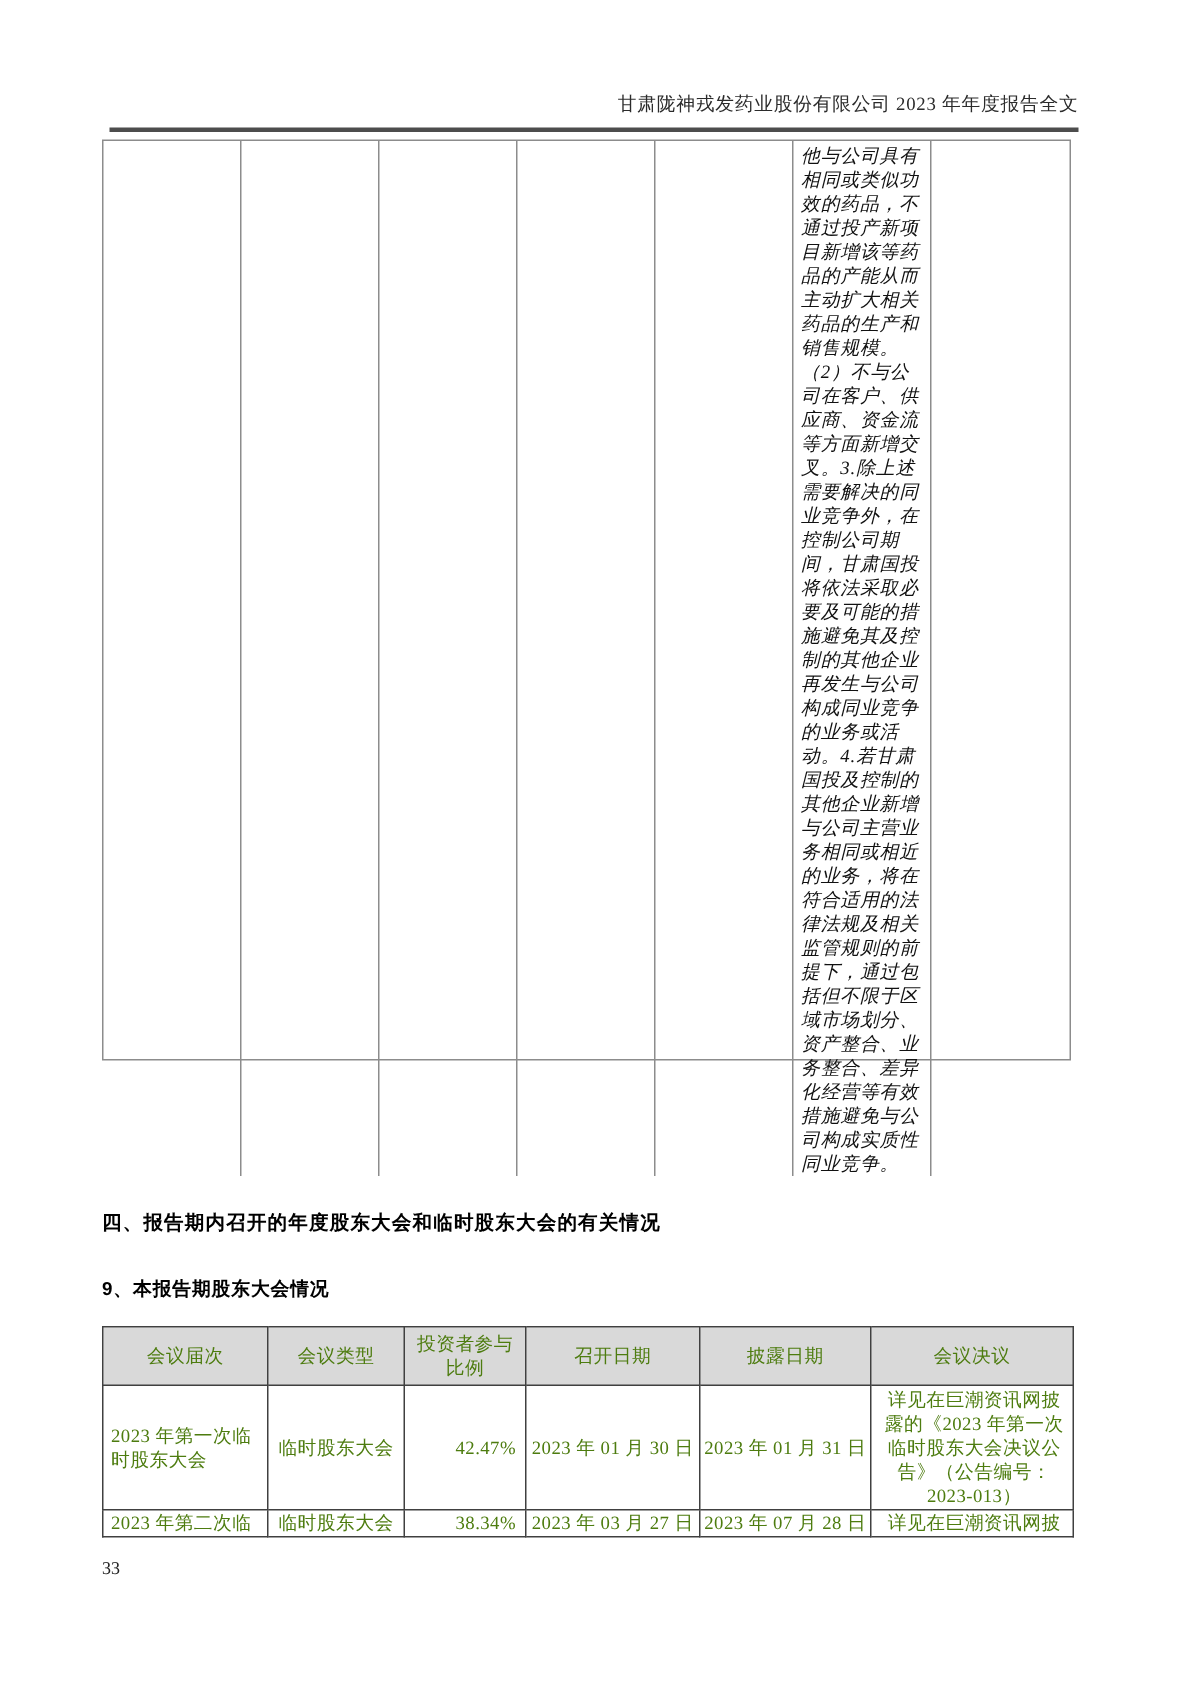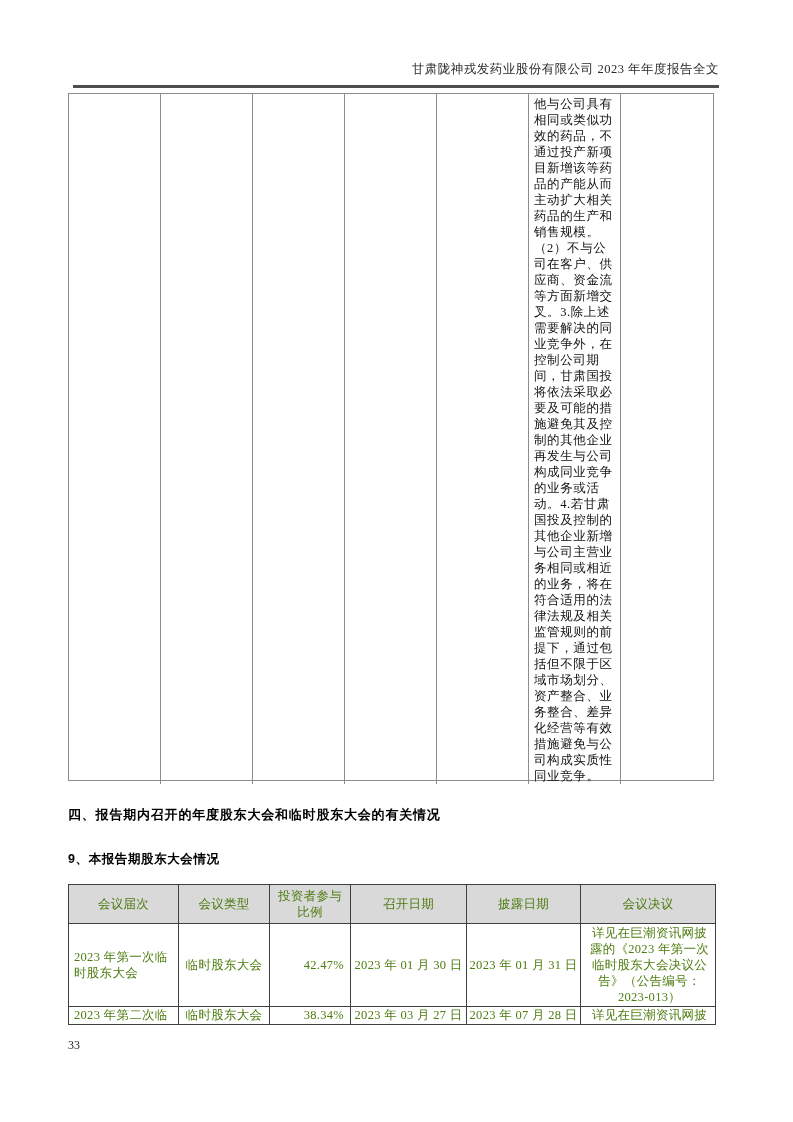--- a/index.html
+++ b/index.html
@@ -18,23 +18,23 @@
     position:absolute; left:73px; top:46px; width:646px;
     text-align:right; font-size:12.5px; line-height:18px;
     letter-spacing:0.5px; color:#2b2b2b;
     padding-bottom:7px;
     border-bottom:3px solid #4d4d4d;
     margin-top:14px;
   }
 
   
   .t1 {
-    position:absolute; left:68px; top:93px; width:646px; height:688px;
+    position:absolute; left:68px; top:93px; width:646px; height:614px;
     display:grid; grid-template-columns:repeat(7,1fr);
-    border:1px solid #8c8c8c; background:#fff;
+    border:1px solid #8c8c8c; background:#fff;font-style:italic;
   }
   .t1-cell { border-right:1px solid #8c8c8c; height:100%; }
   .t1-cell:last-child { border-right:none; }
   .t1-text {
     padding:2px 3px 0 5px;
     font-size:12.5px; line-height:16px; letter-spacing:0.6px;
     color:#111;
   }
 
   

